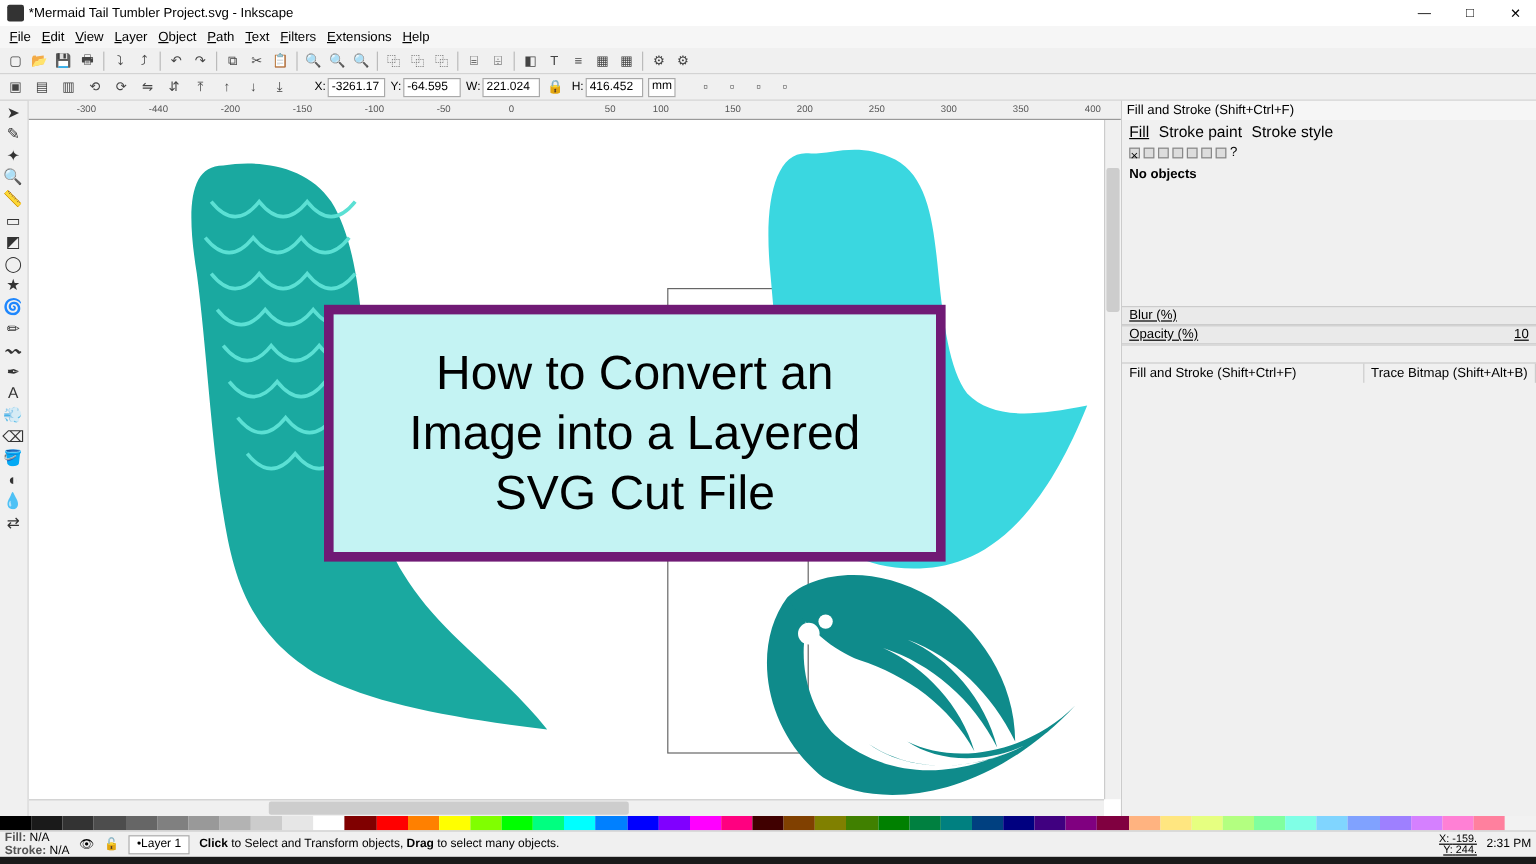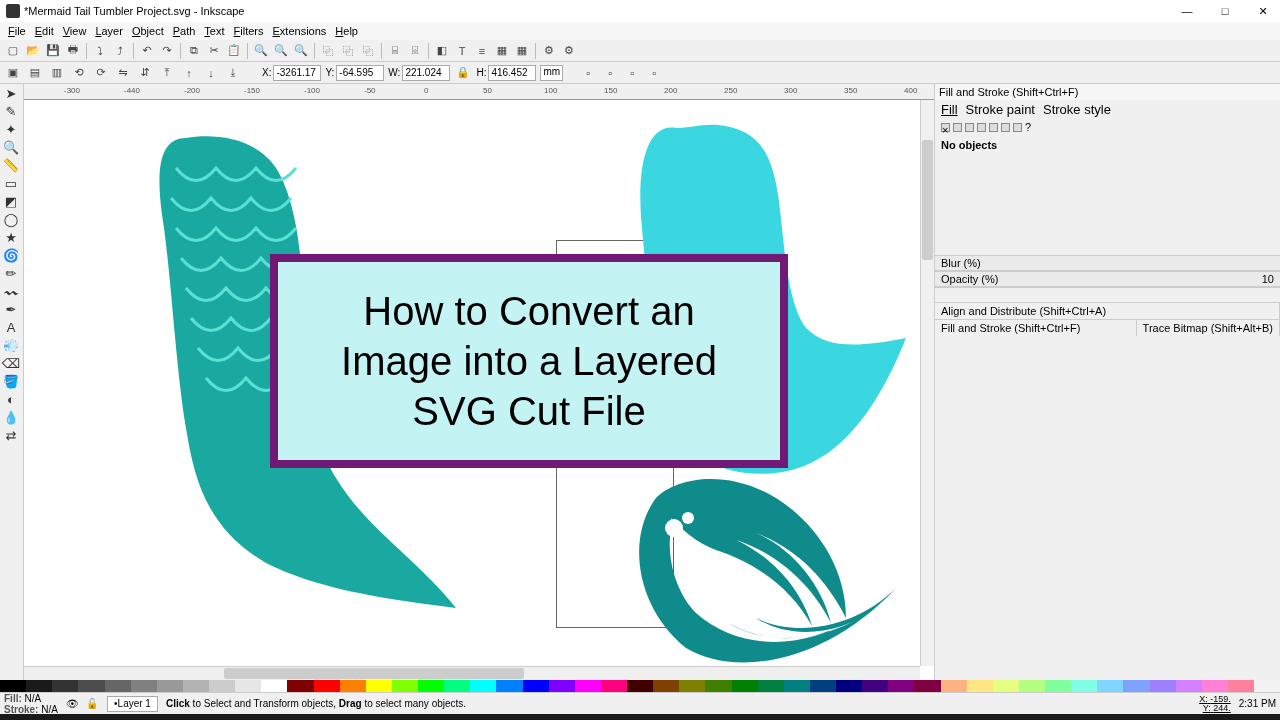--- a/index.html
+++ b/index.html
@@ -37,21 +37,21 @@
 .overlay-inner .txt { font-size: 40px; line-height: 1.25; color: #000; font-family: "Segoe UI", Arial, sans-serif; }
 .tail-svg { position: absolute; left: 32px; top: 18px; width: 880px; height: 560px; }
 .right-panel { width: 346px; background: #f0f0f0; border-left: 1px solid #ccc; display: flex; flex-direction: column; font-size: 11px; }
 .panel-section { border-bottom: 1px solid #ccc; }
 .panel-header { padding: 2px 4px; background: #f6f6f6; display: flex; align-items: center; gap: 4px; }
 .panel-tabs { display: flex; gap: 8px; padding: 2px 6px; }
 .panel-tabs span { font-size: 13px; }
 .swatch-row { display: flex; gap: 3px; padding: 2px 6px; align-items: center; }
 .swatch-row .sw { width: 9px; height: 9px; border: 1px solid #888; background: #ddd; }
 .panel-body { padding: 4px 6px; font-weight: bold; }
-.slider-row { display: flex; align-items: flex-end; justify-content: space-between; padding: 1px 6px; background: #eaeaea; border-top: 1px solid #ccc; border-bottom: 1px solid #ccc; }
+.slider-row { display: flex; align-items: flex-end; justify-content: space-between; padding: 1px 6px; background: #eaeaea; border-top: 1px solid #ccc; border-bottom: 1px solid #ccc; text-decoration: underline; }
 .panel-spacer { flex: 1; }
 .dock-row { display: flex; border-top: 1px solid #ccc; }
 .dock-item { padding: 2px 6px; border-right: 1px solid #ccc; white-space: nowrap; }
 .palette { height: 12px; display: flex; }
 .palette .c { flex: 1; }
 .statusbar { height: 22px; background: #f0f0f0; border-top: 1px solid #ccc; display: flex; align-items: center; font-size: 10px; padding: 0 4px; gap: 8px; }
 .statusbar .lab { color: #555; font-weight: bold; }
 .statusbar .layer { border: 1px solid #aaa; background: #fff; padding: 0 6px; height: 16px; display: flex; align-items: center; }
 .statusbar .hint { flex: 1; }
 .statusbar .coords { text-align: right; line-height: 1; font-size: 9px; text-decoration: underline; }
@@ -188,21 +188,21 @@
 
   <div class="canvas-area">
     <div class="hruler">
       <span class="tick" style="left:40px">-300</span>
       <span class="tick" style="left:100px">-440</span>
       <span class="tick" style="left:160px">-200</span>
       <span class="tick" style="left:220px">-150</span>
       <span class="tick" style="left:280px">-100</span>
       <span class="tick" style="left:340px">-50</span>
       <span class="tick" style="left:400px">0</span>
-      <span class="tick" style="left:459px">50</span>
+      <span class="tick" style="left:480px">50</span>
       <span class="tick" style="left:520px">100</span>
       <span class="tick" style="left:580px">150</span>
       <span class="tick" style="left:640px">200</span>
       <span class="tick" style="left:700px">250</span>
       <span class="tick" style="left:760px">300</span>
       <span class="tick" style="left:820px">350</span>
       <span class="tick" style="left:880px">400</span>
     </div>
     <div class="canv-scroll">
       <div class="page-rect"></div>
@@ -276,23 +276,20 @@
       <div class="slider-row">
           <span>Blur (%)</span>
           <span></span>
         </div>
       <div class="slider-row">
           <span>Opacity (%)</span>
           <span>10</span>
         </div>
     </div>
     <div style="height:14px"></div>
-    <div class="dock-row">
-      <div class="dock-item" style="width:100%">Align and Distribute (Shift+Ctrl+A)</div>
-    </div>
     <div class="dock-row">
       <div class="dock-item" style="flex:1">Fill and Stroke (Shift+Ctrl+F)</div>
       <div class="dock-item">Trace Bitmap (Shift+Alt+B)</div>
     </div>
     <div class="panel-spacer"></div>
   </div>
 </div>
 
 <div class="palette">
   <div class="c" style="background:#000"></div>

